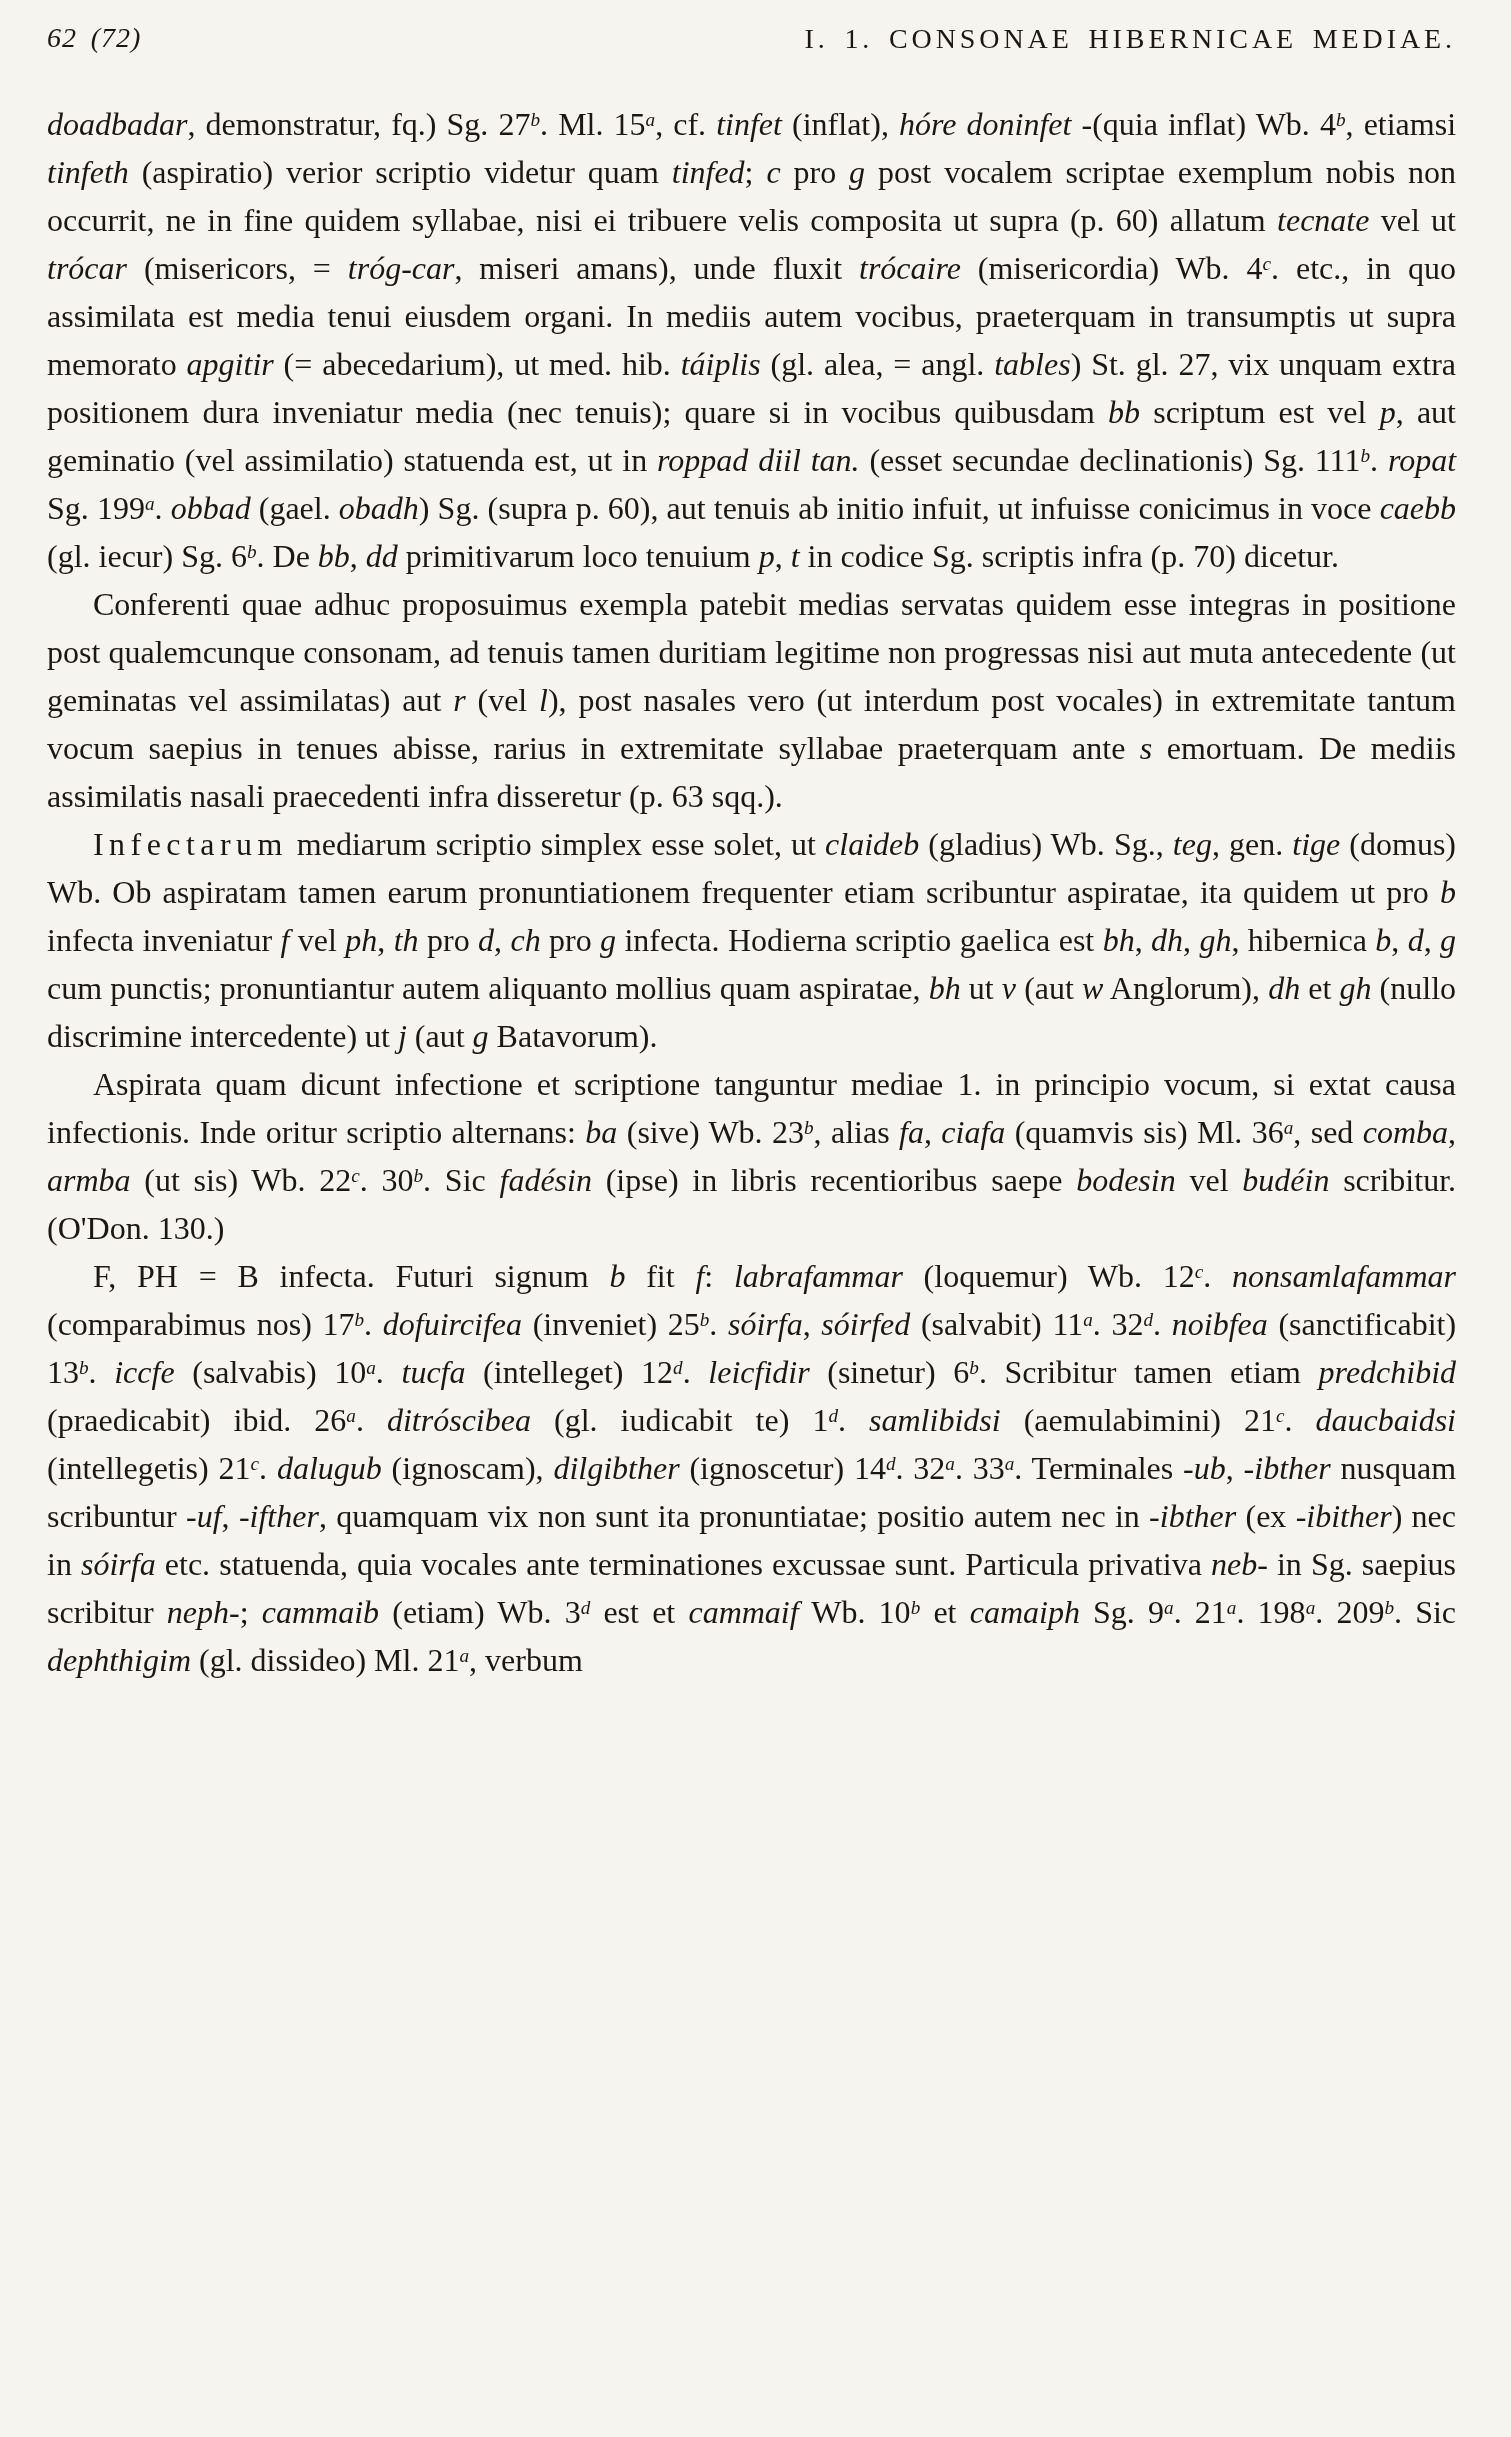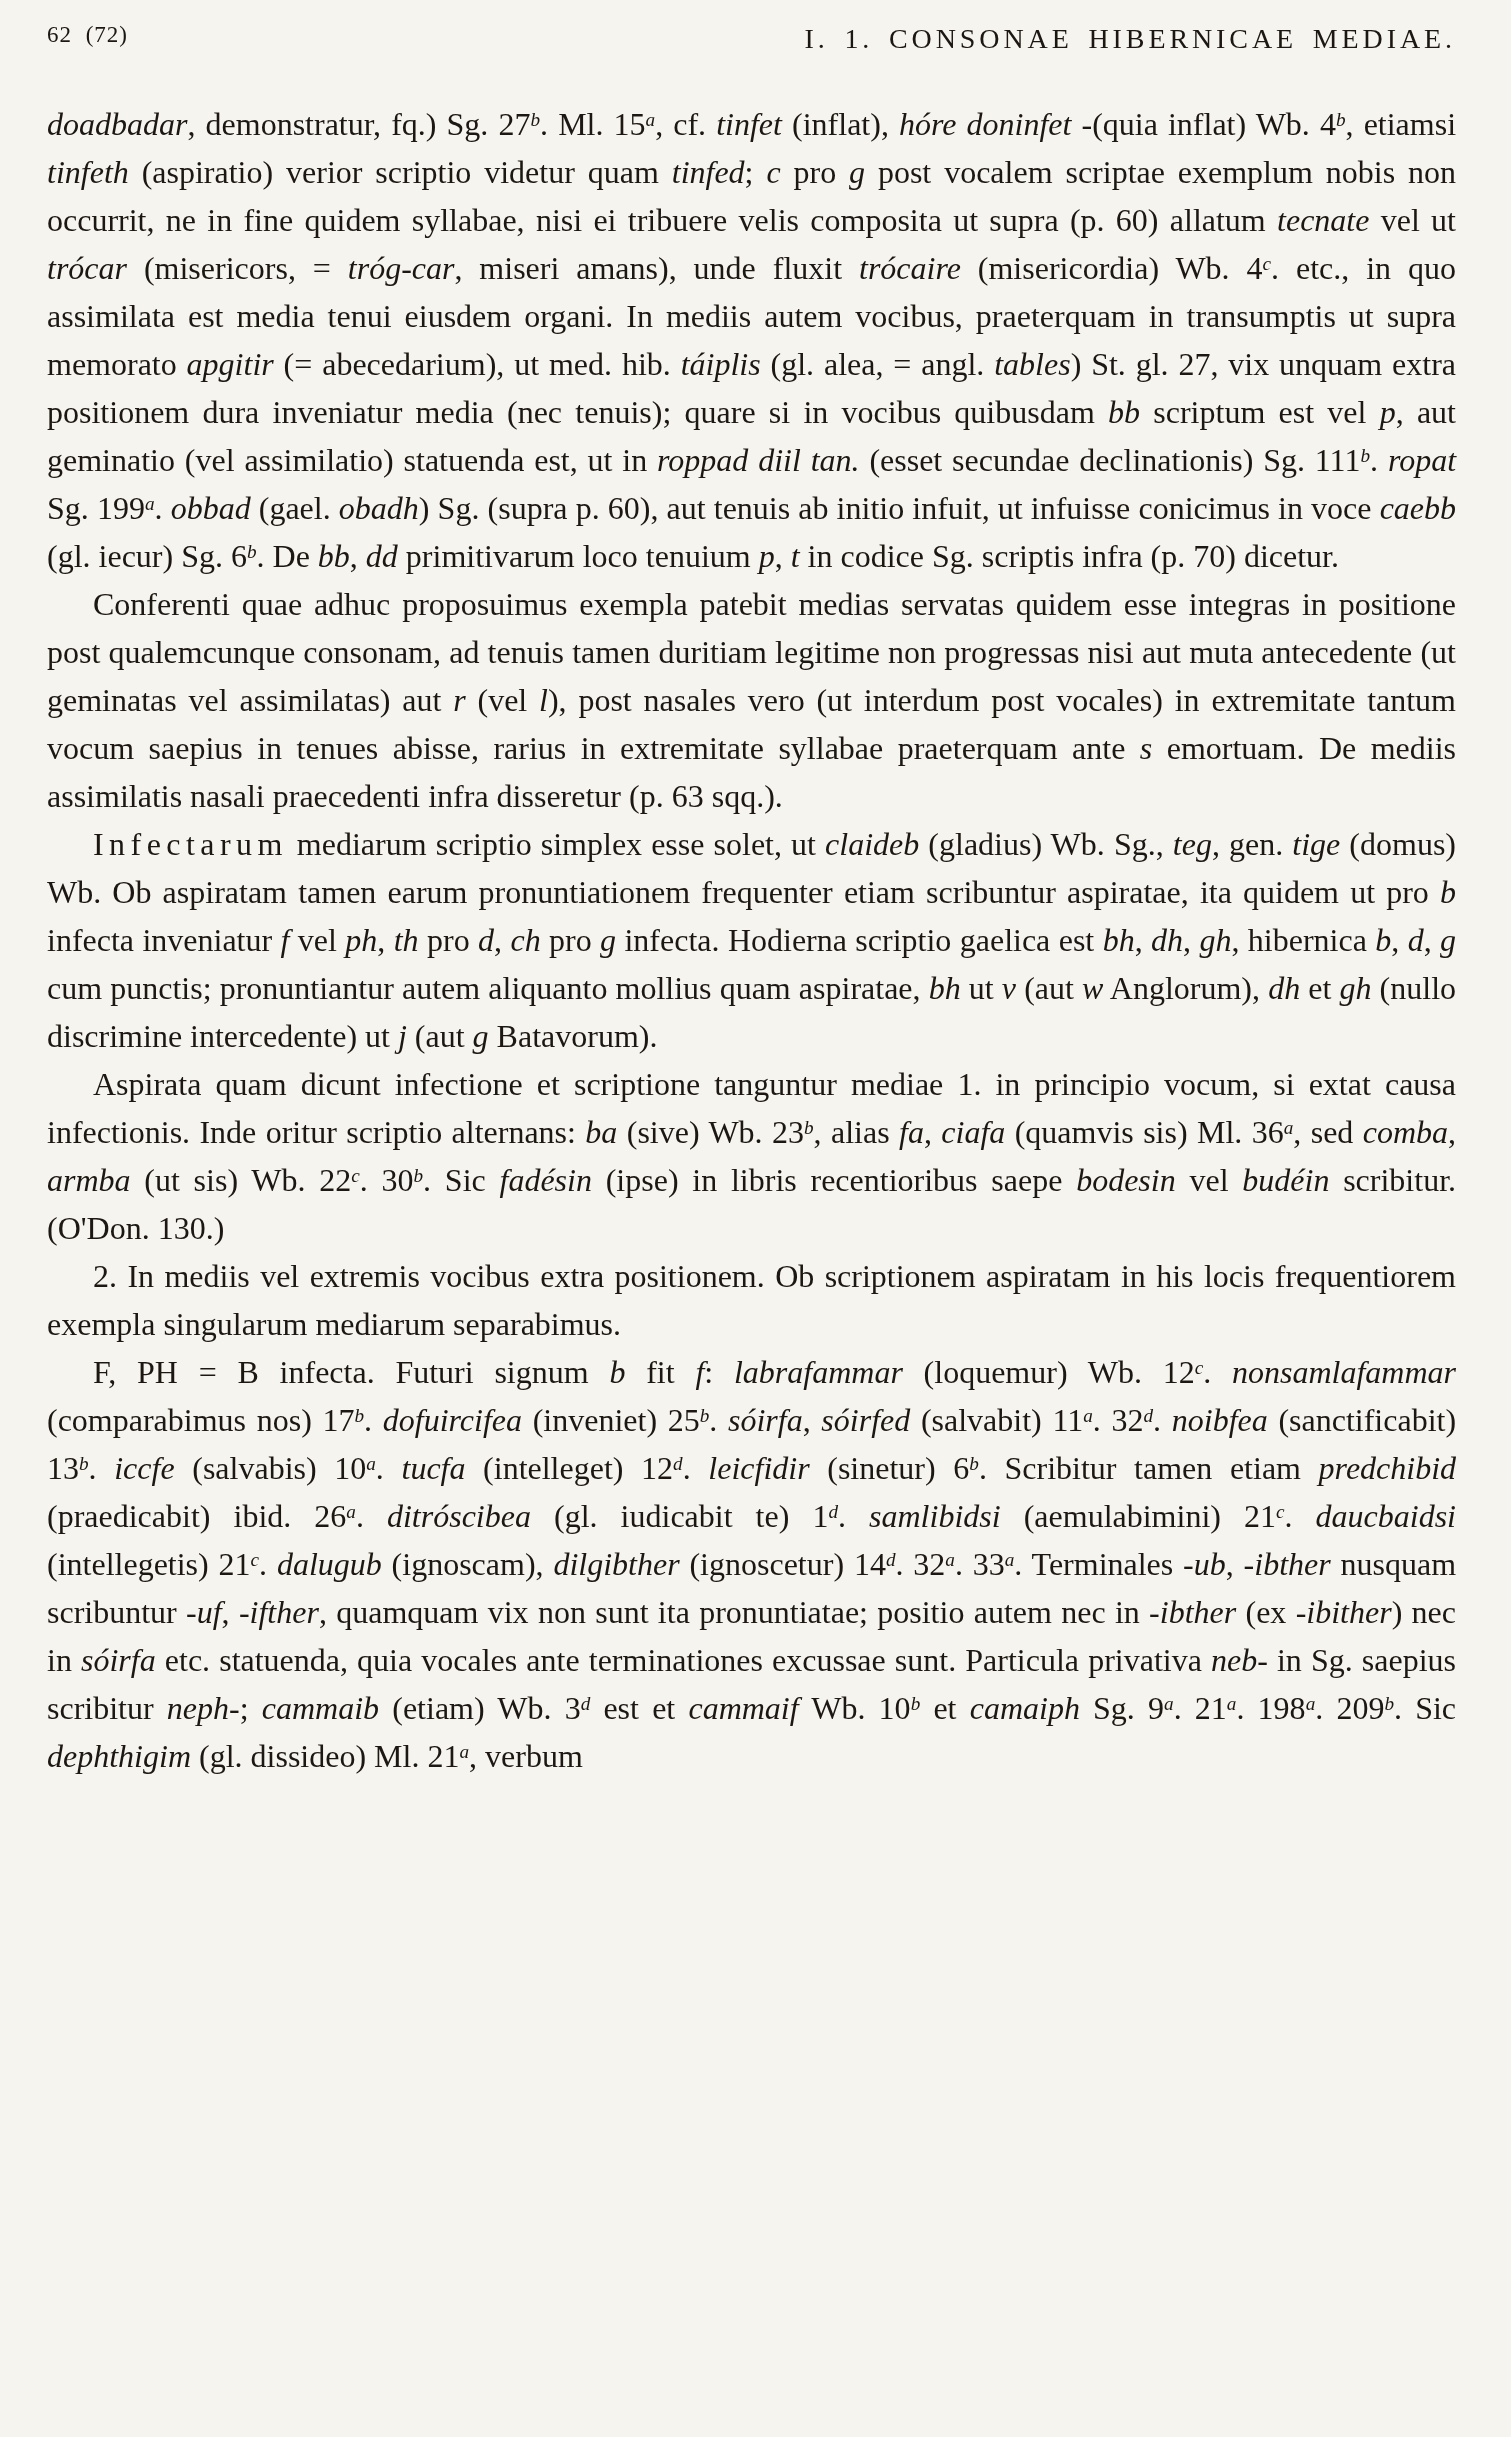--- a/index.html
+++ b/index.html
@@ -18,23 +18,24 @@
     font-family: "Liberation Serif", "DejaVu Serif", serif;
   }
   .page-header {
     position: relative;
     height: 58px;
   }
   .page-num {
     position: absolute;
     left: 0;
     top: 2.9px;
-    font-size: 23px;
+    font-size: 28px;
     letter-spacing: 1px;
     white-space: nowrap;
+    font-style: italic;
   }
   .page-num .alt { margin-left: 13.7px; }
   .running-title {
     position: absolute;
     left: 0;
     right: 0;
     top: 3.9px;
     text-align: right;
     font-size: 28px;
     letter-spacing: 3.9px;
@@ -69,17 +70,16 @@
     <div class="page-num">
       <span>62</span><span class="alt">(72)</span>
     </div>
     <div class="running-title">I. 1. CONSONAE HIBERNICAE MEDIAE.</div>
   </div>
   <div class="text-block">
       <p class="para"><span class="ri">doadbadar</span><span class="rn">, demonstratur, fq.) Sg. 27</span><span class="rsup">b</span><span class="rn">. Ml. 15</span><span class="rsup">a</span><span class="rn">, cf. </span><span class="ri">tinfet</span><span class="rn"> (inflat), </span><span class="ri">hóre doninfet</span><span class="rn"> -(quia inflat) Wb. 4</span><span class="rsup">b</span><span class="rn">, etiamsi </span><span class="ri">tinfeth</span><span class="rn"> (aspiratio) verior scriptio videtur quam </span><span class="ri">tinfed</span><span class="rn">; </span><span class="ri">c</span><span class="rn"> pro </span><span class="ri">g</span><span class="rn"> post vocalem scriptae exemplum nobis non occurrit, ne in fine quidem syllabae, nisi ei tribuere velis composita ut supra (p. 60) allatum </span><span class="ri">tecnate</span><span class="rn"> vel ut </span><span class="ri">trócar</span><span class="rn"> (misericors, = </span><span class="ri">tróg-car</span><span class="rn">, miseri amans), unde fluxit </span><span class="ri">trócaire</span><span class="rn"> (misericordia) Wb. 4</span><span class="rsup">c</span><span class="rn">. etc., in quo assimilata est media tenui eiusdem organi. In mediis autem vocibus, praeterquam in transumptis ut supra memorato </span><span class="ri">apgitir</span><span class="rn"> (= abecedarium), ut med. hib. </span><span class="ri">táiplis</span><span class="rn"> (gl. alea, = angl. </span><span class="ri">tables</span><span class="rn">) St. gl. 27, vix unquam extra positionem dura inveniatur media (nec tenuis); quare si in vocibus quibusdam </span><span class="ri">bb</span><span class="rn"> scriptum est vel </span><span class="ri">p</span><span class="rn">, aut geminatio (vel assimilatio) statuenda est, ut in </span><span class="ri">roppad diil tan.</span><span class="rn"> (esset secundae declinationis) Sg. 111</span><span class="rsup">b</span><span class="rn">. </span><span class="ri">ropat</span><span class="rn"> Sg. 199</span><span class="rsup">a</span><span class="rn">. </span><span class="ri">obbad</span><span class="rn"> (gael. </span><span class="ri">obadh</span><span class="rn">) Sg. (supra p. 60), aut tenuis ab initio infuit, ut infuisse conicimus in voce </span><span class="ri">caebb</span><span class="rn"> (gl. iecur) Sg. 6</span><span class="rsup">b</span><span class="rn">. De </span><span class="ri">bb</span><span class="rn">, </span><span class="ri">dd</span><span class="rn"> primitivarum loco tenuium </span><span class="ri">p</span><span class="rn">, </span><span class="ri">t</span><span class="rn"> in codice Sg. scriptis infra (p. 70) dicetur.</span></p>
       <p class="para indent"><span class="rn">Conferenti quae adhuc proposuimus exempla patebit medias servatas quidem esse integras in positione post qualemcunque consonam, ad tenuis tamen duritiam legitime non progressas nisi aut muta antecedente (ut geminatas vel assimilatas) aut </span><span class="ri">r</span><span class="rn"> (vel </span><span class="ri">l</span><span class="rn">), post nasales vero (ut interdum post vocales) in extremitate tantum vocum saepius in tenues abisse, rarius in extremitate syllabae praeterquam ante </span><span class="ri">s</span><span class="rn"> emortuam. De mediis assimilatis nasali praecedenti infra disseretur (p. 63 sqq.).</span></p>
       <p class="para indent"><span class="rsp">Infectarum</span><span class="rn"> mediarum scriptio simplex esse solet, ut </span><span class="ri">claideb</span><span class="rn"> (gladius) Wb. Sg., </span><span class="ri">teg</span><span class="rn">, gen. </span><span class="ri">tige</span><span class="rn"> (domus) Wb. Ob aspiratam tamen earum pronuntiationem frequenter etiam scribuntur aspiratae, ita quidem ut pro </span><span class="ri">b</span><span class="rn"> infecta inveniatur </span><span class="ri">f</span><span class="rn"> vel </span><span class="ri">ph</span><span class="rn">, </span><span class="ri">th</span><span class="rn"> pro </span><span class="ri">d</span><span class="rn">, </span><span class="ri">ch</span><span class="rn"> pro </span><span class="ri">g</span><span class="rn"> infecta. Hodierna scriptio gaelica est </span><span class="ri">bh</span><span class="rn">, </span><span class="ri">dh</span><span class="rn">, </span><span class="ri">gh</span><span class="rn">, hibernica </span><span class="ri">b</span><span class="rn">, </span><span class="ri">d</span><span class="rn">, </span><span class="ri">g</span><span class="rn"> cum punctis; pronuntiantur autem aliquanto mollius quam aspiratae, </span><span class="ri">bh</span><span class="rn"> ut </span><span class="ri">v</span><span class="rn"> (aut </span><span class="ri">w</span><span class="rn"> Anglorum), </span><span class="ri">dh</span><span class="rn"> et </span><span class="ri">gh</span><span class="rn"> (nullo discrimine intercedente) ut </span><span class="ri">j</span><span class="rn"> (aut </span><span class="ri">g</span><span class="rn"> Batavorum).</span></p>
       <p class="para indent"><span class="rn">Aspirata quam dicunt infectione et scriptione tanguntur mediae 1. in principio vocum, si extat causa infectionis. Inde oritur scriptio alternans: </span><span class="ri">ba</span><span class="rn"> (sive) Wb. 23</span><span class="rsup">b</span><span class="rn">, alias </span><span class="ri">fa</span><span class="rn">, </span><span class="ri">ciafa</span><span class="rn"> (quamvis sis) Ml. 36</span><span class="rsup">a</span><span class="rn">, sed </span><span class="ri">comba</span><span class="rn">, </span><span class="ri">armba</span><span class="rn"> (ut sis) Wb. 22</span><span class="rsup">c</span><span class="rn">. 30</span><span class="rsup">b</span><span class="rn">. Sic </span><span class="ri">fadésin</span><span class="rn"> (ipse) in libris recentioribus saepe </span><span class="ri">bodesin</span><span class="rn"> vel </span><span class="ri">budéin</span><span class="rn"> scribitur. (O'Don. 130.)</span></p>
-      <p class="para indent"><span class="rn">2. In mediis vel extremis vocibus extra positionem. Ob scriptionem aspiratam in his locis frequentiorem exempla singularum mediarum separabimus.</span></p>
       <p class="para indent"><span class="rn">F, PH = B infecta. Futuri signum </span><span class="ri">b</span><span class="rn"> fit </span><span class="ri">f</span><span class="rn">: </span><span class="ri">labrafammar</span><span class="rn"> (loquemur) Wb. 12</span><span class="rsup">c</span><span class="rn">. </span><span class="ri">nonsamlafammar</span><span class="rn"> (comparabimus nos) 17</span><span class="rsup">b</span><span class="rn">. </span><span class="ri">dofuircifea</span><span class="rn"> (inveniet) 25</span><span class="rsup">b</span><span class="rn">. </span><span class="ri">sóirfa</span><span class="rn">, </span><span class="ri">sóirfed</span><span class="rn"> (salvabit) 11</span><span class="rsup">a</span><span class="rn">. 32</span><span class="rsup">d</span><span class="rn">. </span><span class="ri">noibfea</span><span class="rn"> (sanctificabit) 13</span><span class="rsup">b</span><span class="rn">. </span><span class="ri">iccfe</span><span class="rn"> (salvabis) 10</span><span class="rsup">a</span><span class="rn">. </span><span class="ri">tucfa</span><span class="rn"> (intelleget) 12</span><span class="rsup">d</span><span class="rn">. </span><span class="ri">leicfidir</span><span class="rn"> (sinetur) 6</span><span class="rsup">b</span><span class="rn">. Scribitur tamen etiam </span><span class="ri">predchibid</span><span class="rn"> (praedicabit) ibid. 26</span><span class="rsup">a</span><span class="rn">. </span><span class="ri">ditróscibea</span><span class="rn"> (gl. iudicabit te) 1</span><span class="rsup">d</span><span class="rn">. </span><span class="ri">samlibidsi</span><span class="rn"> (aemulabimini) 21</span><span class="rsup">c</span><span class="rn">. </span><span class="ri">daucbaidsi</span><span class="rn"> (intellegetis) 21</span><span class="rsup">c</span><span class="rn">. </span><span class="ri">dalugub</span><span class="rn"> (ignoscam), </span><span class="ri">dilgibther</span><span class="rn"> (ignoscetur) 14</span><span class="rsup">d</span><span class="rn">. 32</span><span class="rsup">a</span><span class="rn">. 33</span><span class="rsup">a</span><span class="rn">. Terminales </span><span class="ri">-ub</span><span class="rn">, </span><span class="ri">-ibther</span><span class="rn"> nusquam scribuntur </span><span class="ri">-uf</span><span class="rn">, </span><span class="ri">-ifther</span><span class="rn">, quamquam vix non sunt ita pronuntiatae; positio autem nec in </span><span class="ri">-ibther</span><span class="rn"> (ex </span><span class="ri">-ibither</span><span class="rn">) nec in </span><span class="ri">sóirfa</span><span class="rn"> etc. statuenda, quia vocales ante terminationes excussae sunt. Particula privativa </span><span class="ri">neb-</span><span class="rn"> in Sg. saepius scribitur </span><span class="ri">neph-</span><span class="rn">; </span><span class="ri">cammaib</span><span class="rn"> (etiam) Wb. 3</span><span class="rsup">d</span><span class="rn"> est et </span><span class="ri">cammaif</span><span class="rn"> Wb. 10</span><span class="rsup">b</span><span class="rn"> et </span><span class="ri">camaiph</span><span class="rn"> Sg. 9</span><span class="rsup">a</span><span class="rn">. 21</span><span class="rsup">a</span><span class="rn">. 198</span><span class="rsup">a</span><span class="rn">. 209</span><span class="rsup">b</span><span class="rn">. Sic </span><span class="ri">dephthigim</span><span class="rn"> (gl. dissideo) Ml. 21</span><span class="rsup">a</span><span class="rn">, verbum</span></p>
     </div>
 </div>
 
 
 </body></html>

